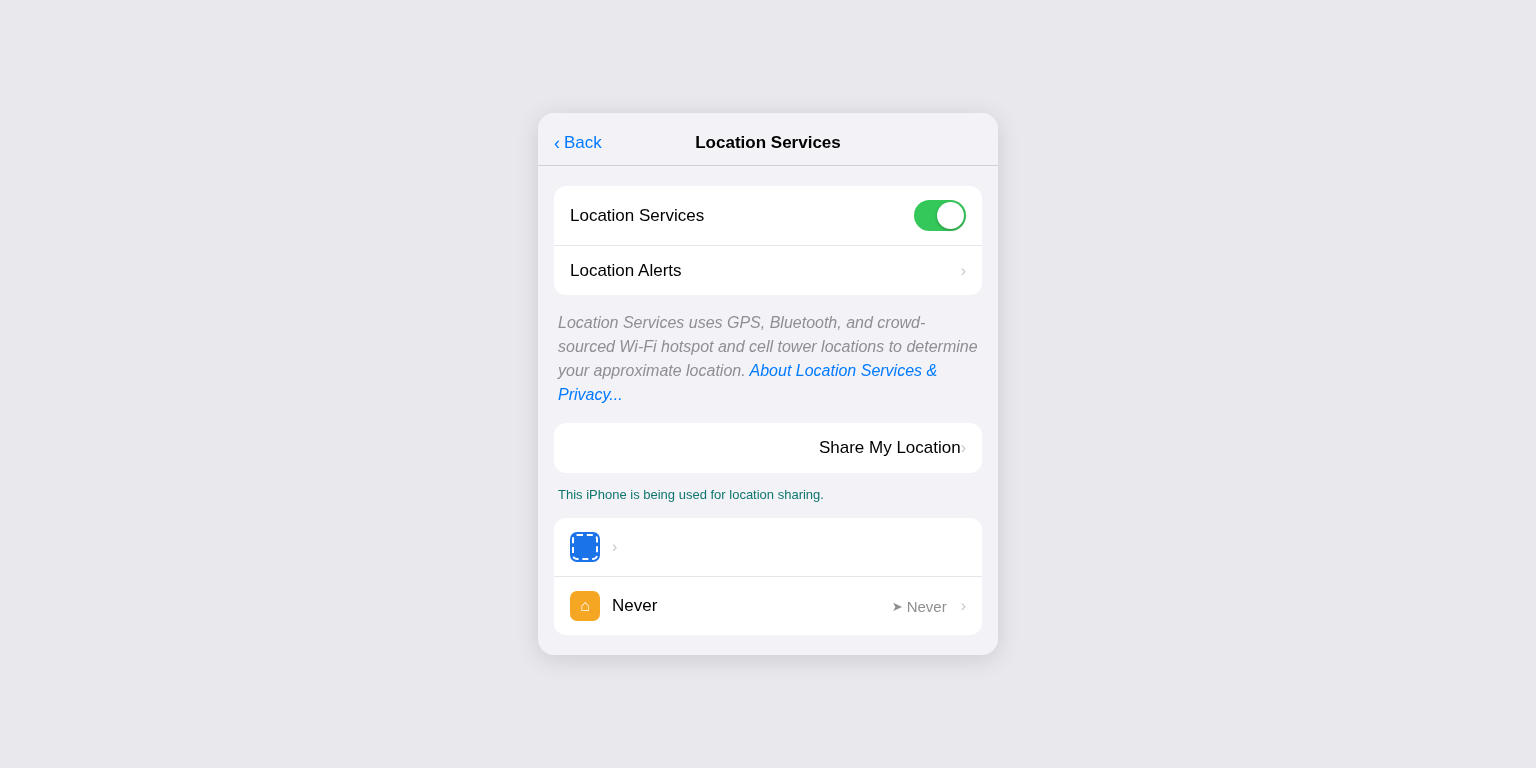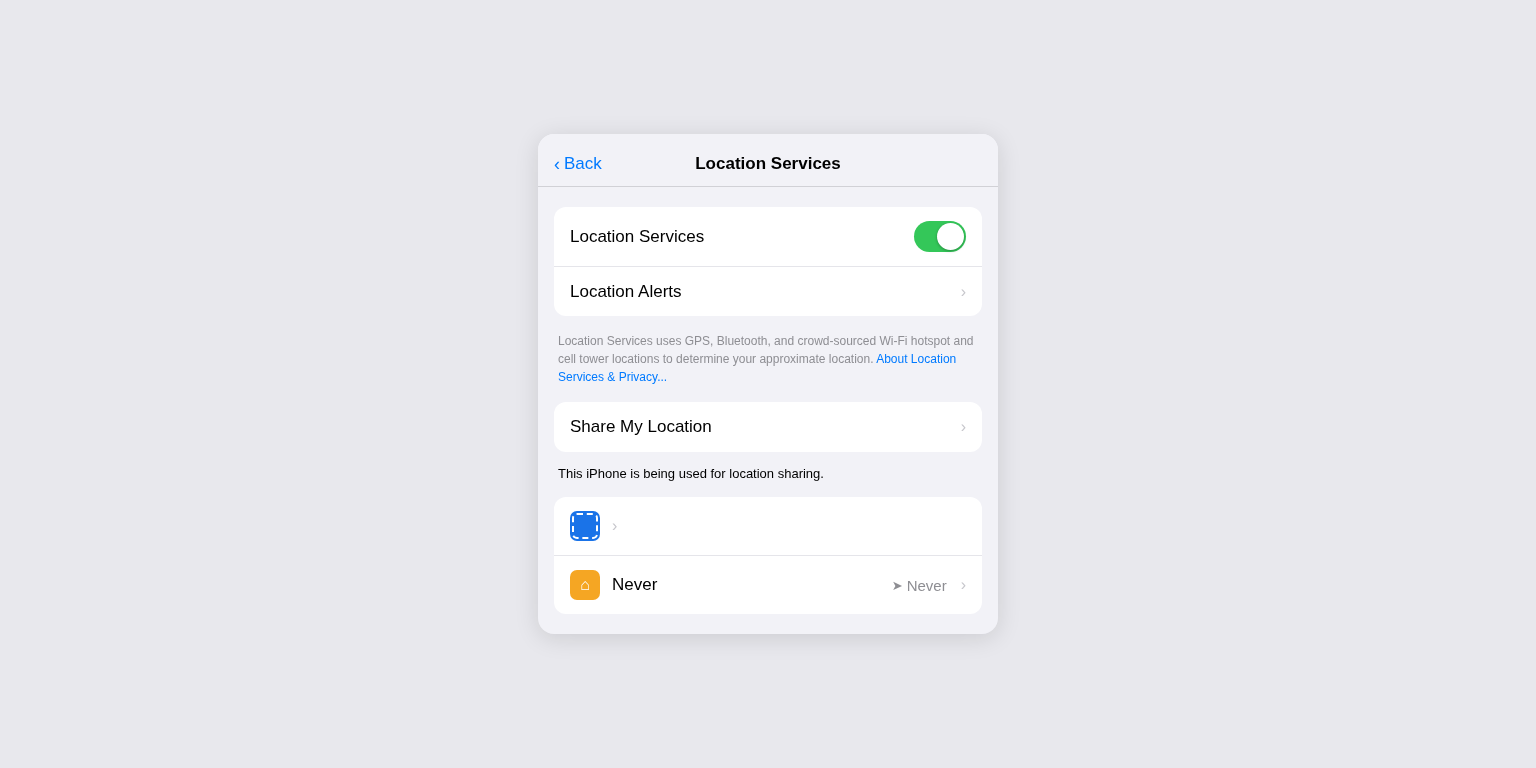--- a/index.html
+++ b/index.html
@@ -121,39 +121,41 @@
     .chevron {
       color: #c7c7cc;
       font-size: 16px;
       font-weight: 500;
       flex-shrink: 0;
     }
 
     
     .description {
       padding: 8px 4px 16px 4px;
-      font-size: 12px;
+      font-size: 16px;
       color: #8e8e93;
       line-height: 1.5;
+      font-style: italic;
     }
 
     .description a {
       color: #007aff;
       text-decoration: none;
     }
 
     
     .share-card {
       margin-bottom: 8px;
+      text-align: right;
     }
 
     .share-description {
       padding: 6px 4px 16px 4px;
       font-size: 13px;
-      color: #000000;
+      color: #0f766e;
     }
 
     
     .app-card {
       margin-bottom: 0;
     }
 
     .app-icon-wrap {
       width: 30px;
       height: 30px;

